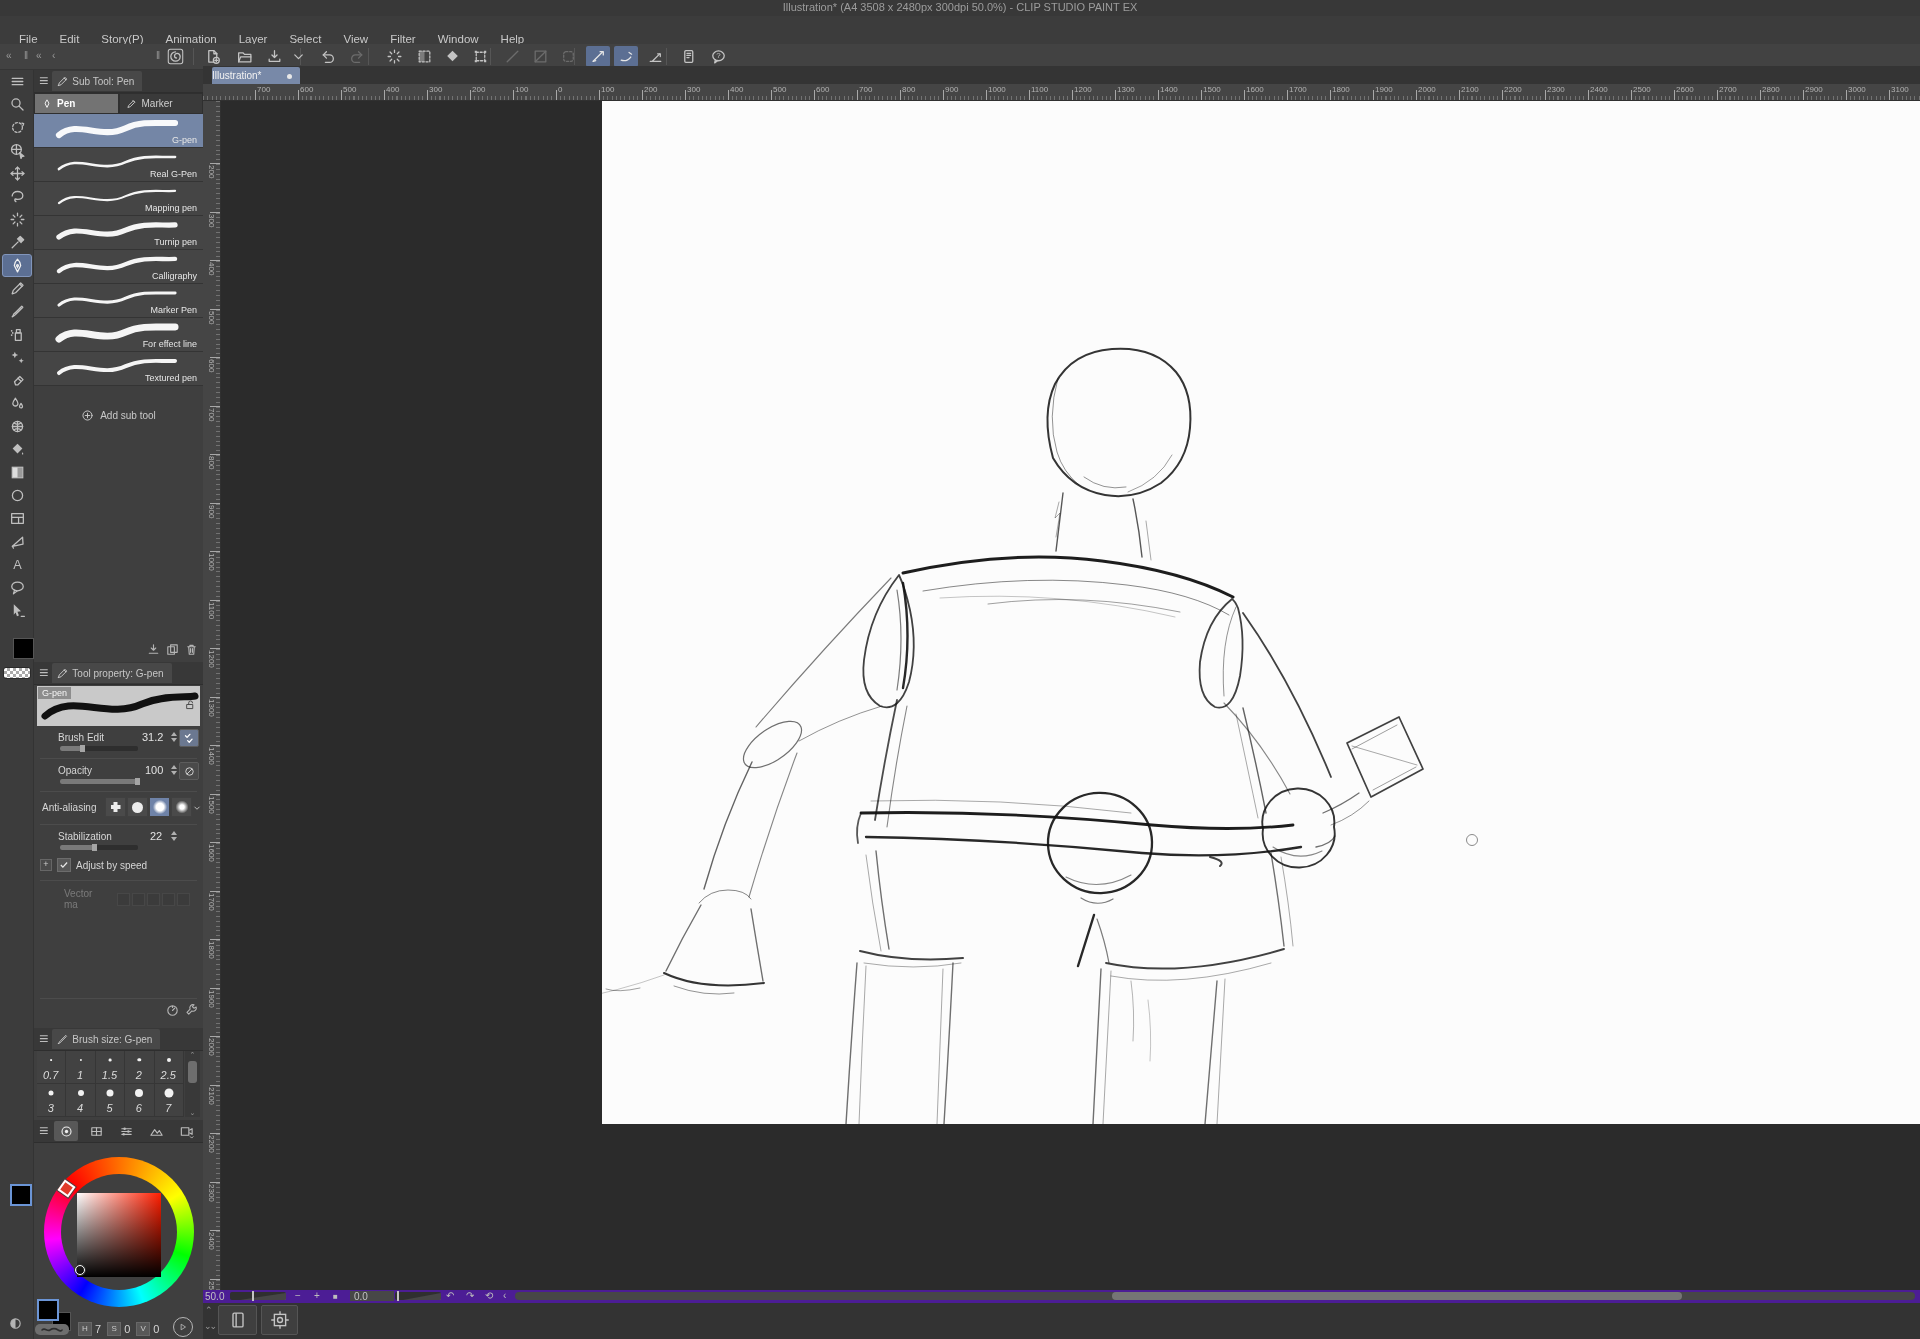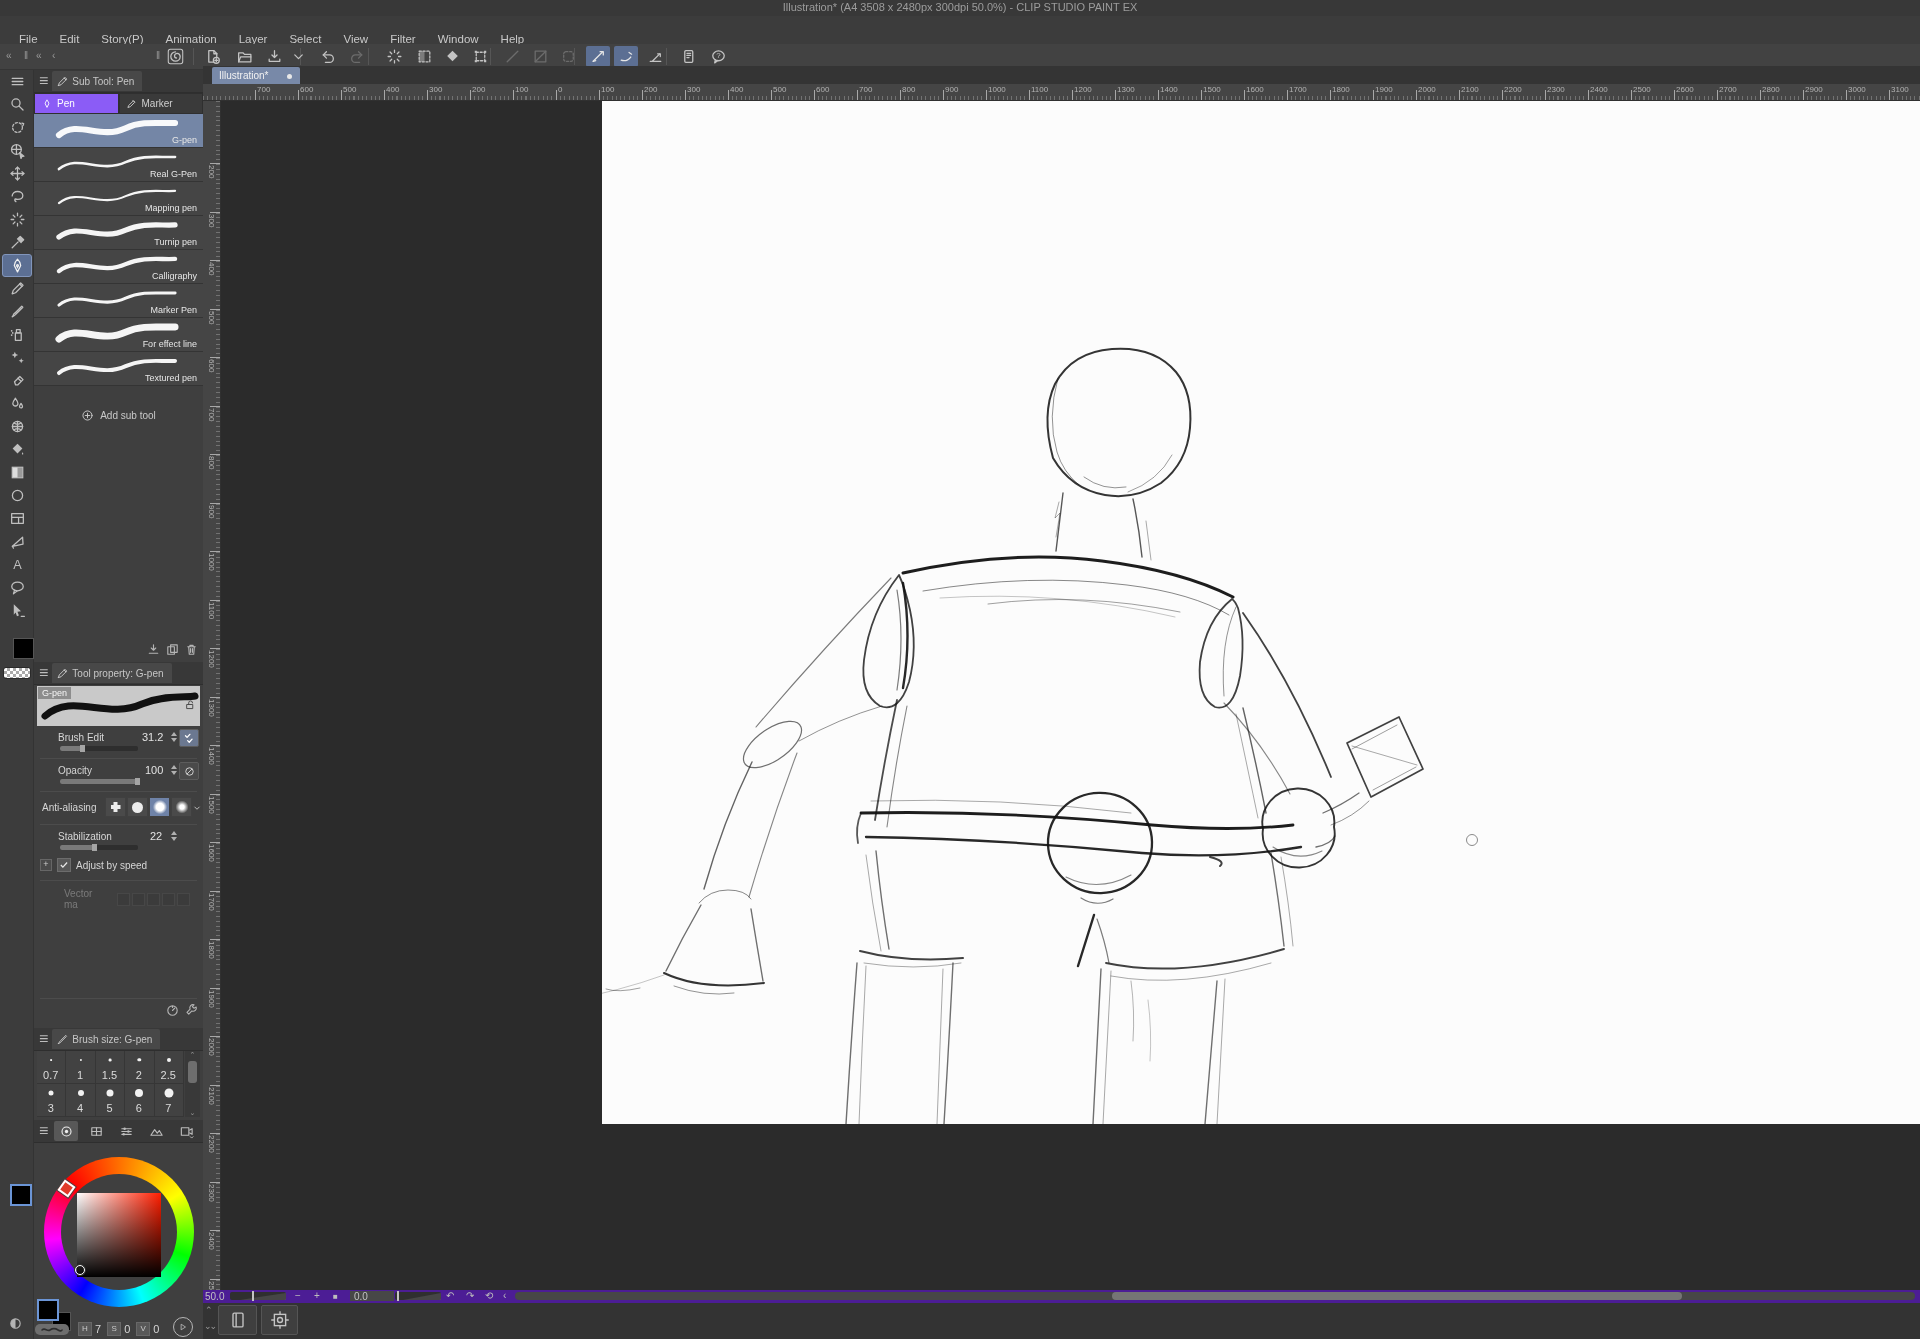--- a/index.html
+++ b/index.html
@@ -22,21 +22,21 @@
   .tool.sel{background:#5c6f93;border:1px solid #8195bb;border-radius:3px;box-sizing:border-box;color:#f0f0f0;}
   .panelcol{left:34px;top:70px;width:169px;height:1269px;background:#3f3f3f;}
   .panel{position:absolute;left:0;width:169px;background:#3f3f3f;}
   .phead{height:22px;background:#383838;border-bottom:1px solid #2e2e2e;display:flex;align-items:center;color:#c6c6c6;}
   .phead .htab{height:20px;background:#484848;display:flex;align-items:center;padding:0 8px 0 4px;margin-left:4px;
     border-radius:2px 2px 0 0;font-size:10px;gap:3px;}
   .hmenu{color:#bdbdbd;margin-left:5px;}
   .subtabs{display:flex;height:21px;}
   .subtab{flex:1;display:flex;align-items:center;gap:4px;padding-left:6px;font-size:10px;color:#cfcfcf;
     background:#3a3a3a;border:1px solid #2f2f2f;box-sizing:border-box;}
-  .subtab.sel{background:#8b5cf6;color:#fff;}
+  .subtab.sel{background:#737373;color:#fff;font-weight:bold;}
   .brushrow{position:relative;height:33px;background:#454545;border-bottom:1px solid #343434;}
   .brushrow.sel{background:#7486a6;}
   .brushrow .bname{position:absolute;right:6px;bottom:2px;font-size:9px;color:#e6e6e6;}
   .addsub{height:30px;display:flex;align-items:center;justify-content:center;gap:6px;color:#c9c9c9;font-size:10px;margin-top:14px;}
   .pfoot{position:absolute;right:4px;display:flex;gap:4px;color:#b5b5b5;}
   .preview{position:absolute;left:3px;width:163px;height:40px;background:#c9c9c9;}
   .chip{position:absolute;left:1px;top:1px;background:#8d8d8d;color:#f5f5f5;font-size:9px;padding:1px 4px;}
   .proplabel{font-size:10px;color:#d6d6d6;}
   .groove{position:absolute;height:5px;background:#2e2e2e;border-radius:2px;}
   .gfill{height:5px;background:#7a7a7a;border-radius:2px;position:relative;}
@@ -54,39 +54,39 @@
   .aabtn.sel{background:#6f83a8;}
   .aa-hard{width:10px;height:10px;background:#ececec;clip-path:polygon(30% 0,70% 0,70% 30%,100% 30%,100% 70%,70% 70%,70% 100%,30% 100%,30% 70%,0 70%,0 30%,30% 30%);}
   .aa-c1{width:11px;height:11px;border-radius:50%;background:#ececec;}
   .aa-c2{width:14px;height:14px;background:radial-gradient(circle,#fff 38%,rgba(255,255,255,0) 72%);}
   .aa-c3{width:14px;height:14px;background:radial-gradient(circle,#fff 22%,rgba(255,255,255,0) 66%);}
   .chk{width:12px;height:12px;background:#585858;border:1px solid #6c6c6c;display:inline-flex;align-items:center;justify-content:center;}
   .plusbox{width:10px;height:10px;background:#4a4a4a;border:1px solid #666;color:#ccc;font-size:9px;line-height:9px;text-align:center;}
   .sizecell{width:29.4px;height:33px;background:#424242;border-right:1px solid #363636;border-bottom:1px solid #363636;
     box-sizing:border-box;position:relative;}
   .sizecell .dot{position:absolute;left:50%;top:9px;transform:translate(-50%,-50%);border-radius:50%;background:#f2f2f2;}
-  .sizecell .num{position:absolute;left:0;right:1px;bottom:2px;text-align:center;font-size:11px;color:#dcdcdc;}
+  .sizecell .num{position:absolute;left:0;right:1px;bottom:2px;text-align:center;font-size:11px;color:#dcdcdc;font-style:italic;}
   .scroll{position:absolute;background:#393939;}
   .thumbv{position:absolute;background:#6e6e6e;border-radius:3px;}
   .ctab{width:24px;height:20px;display:flex;align-items:center;justify-content:center;color:#bdbdbd;}
   .ctab.sel{background:#585858;border-radius:2px;color:#eee;}
   .wheelring{position:absolute;border-radius:50%;
     background:conic-gradient(from -45deg,#f00,#ff7f00,#ff0,#0f0,#0ff,#00f,#f0f,#f00);}
   .wheelhole{position:absolute;border-radius:50%;background:#3f3f3f;}
   .svsq{position:absolute;background:linear-gradient(to top,#000,rgba(0,0,0,0)),linear-gradient(to right,#fff,#ff1e00);}
   .huemark{position:absolute;width:9px;height:9px;background:#e23b28;border:2px solid #fff;box-shadow:0 0 0 1px #444;transform:rotate(35deg);}
   .svmark{position:absolute;width:8px;height:8px;border:1.5px solid #fff;border-radius:50%;box-shadow:0 0 0 1px #333;}
   .swatch{position:absolute;box-sizing:border-box;}
   .hsvchip{display:inline-block;width:12px;height:12px;background:#585858;color:#c9c9c9;font-size:8px;line-height:12px;
     text-align:center;border:1px solid #686868;}
   .hsvval{font-size:11px;color:#d5d5d5;margin:0 6px 0 3px;}
   .canvasreg{left:203px;top:66px;width:1717px;height:1273px;background:#2b2b2b;}
   .tabbar{position:absolute;left:0;top:0;width:1717px;height:18px;background:#343434;}
   .doctab{position:absolute;left:9px;top:1px;height:17px;width:88px;background:#7889a8;border-radius:2px 2px 0 0;
-    color:#f2f2f2;font-size:10px;display:flex;align-items:center;padding-left:7px;box-sizing:border-box;}
+    color:#f2f2f2;font-size:10px;display:flex;align-items:center;padding-left:0;box-sizing:border-box;}
   .doctab .dot{position:absolute;right:8px;top:7px;width:5px;height:5px;border-radius:50%;background:#e8e8e8;}
   .hruler{position:absolute;left:0;top:18px;width:1717px;height:17px;background:#454545;border-bottom:1px solid #303030;box-sizing:border-box;
     background-image:repeating-linear-gradient(90deg,rgba(150,150,150,.55) 0 1px,transparent 1px 4.3px);
     background-size:100% 4px;background-position:0 100%;background-repeat:no-repeat;}
   .hlab{position:absolute;top:1px;font-size:8px;color:#b2b2b2;}
   .htick{position:absolute;bottom:0;width:1px;height:10px;background:#a8a8a8;}
   .vruler{position:absolute;left:0;top:35px;width:18px;height:1189px;background:#454545;border-right:1px solid #303030;box-sizing:border-box;
     background-image:repeating-linear-gradient(180deg,rgba(150,150,150,.55) 0 1px,transparent 1px 4.85px);
     background-size:4px 100%;background-position:100% 0;background-repeat:no-repeat;}
   .vlab{position:absolute;left:13px;font-size:8px;color:#b2b2b2;transform:rotate(90deg);transform-origin:0 0;white-space:nowrap;}

